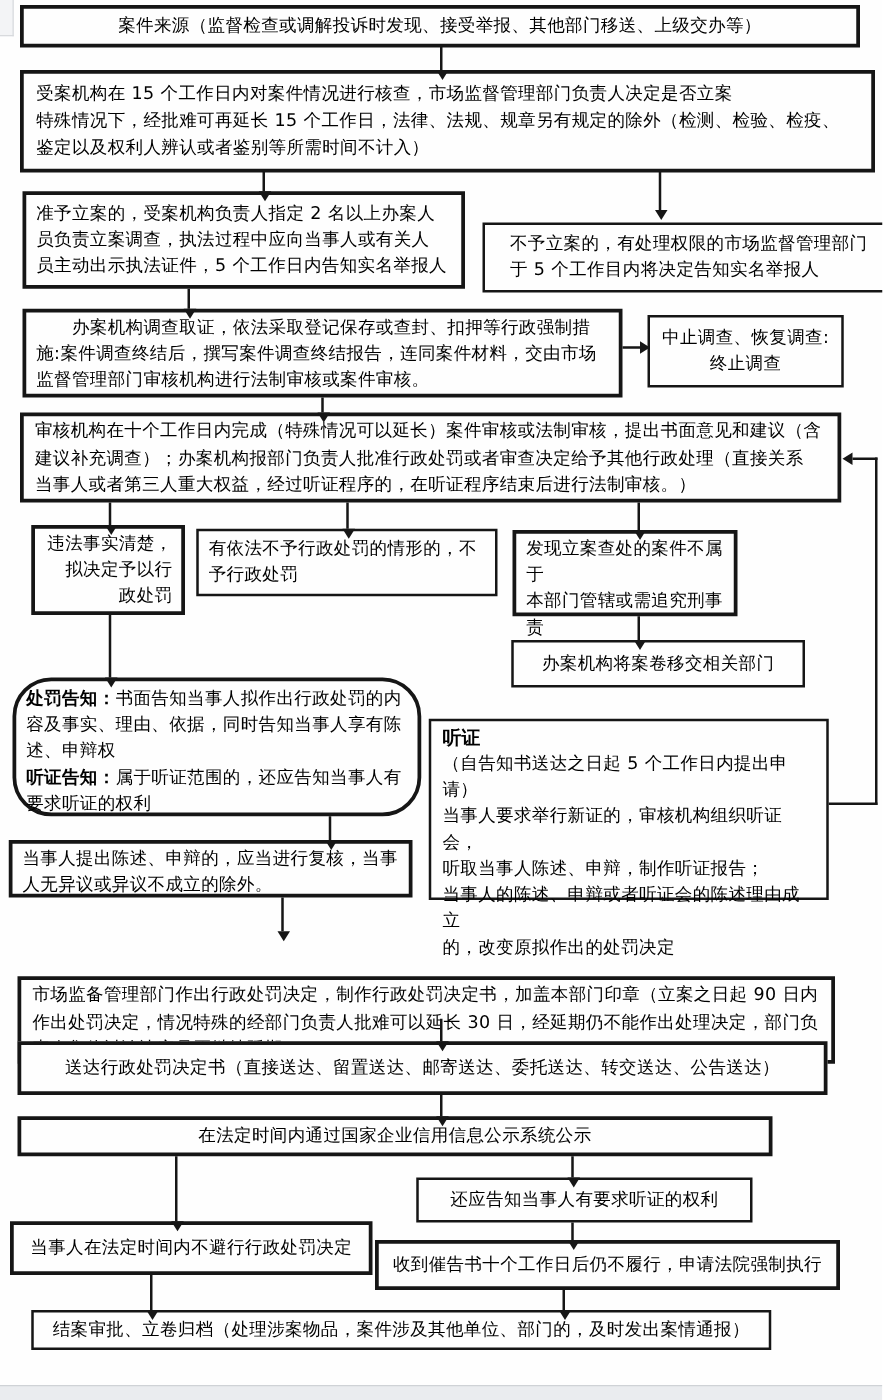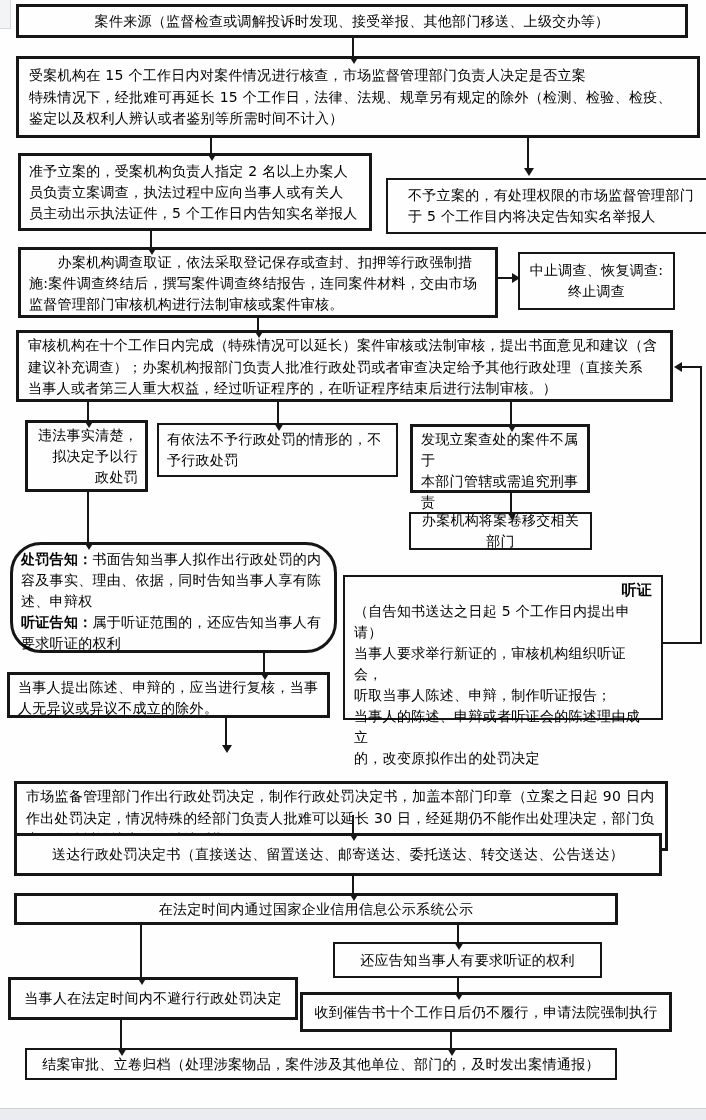--- a/index.html
+++ b/index.html
@@ -18,21 +18,21 @@
     box-sizing:border-box;
     font-size:14px;
     line-height:1.5;
     padding:3px 8px;
     white-space:pre-wrap;
     letter-spacing:0.3px;
   }
   .heavy{border-width:3px;}
   .center{display:flex;align-items:center;justify-content:center;text-align:center;}
   .b{font-weight:bold;}
-  .hearing-title{font-weight:bold;text-align:right;font-size:15px;line-height:1.3;}
+  .hearing-title{font-weight:bold;text-align:left;font-size:15px;line-height:1.3;}
   .hearing-body{white-space:pre-wrap;}
   
   .va{position:absolute;width:0;border-left:2px solid #161616;}
   .va::after{
     content:"";position:absolute;bottom:-8px;left:-5.5px;
     border:5px solid transparent;border-top:8px solid #161616;border-bottom:none;
   }
   
   .ha-r{position:absolute;height:0;border-top:2px solid #161616;}
   .ha-r::after{
@@ -86,21 +86,21 @@
 当事人或者第三人重大权益，经过听证程序的，在听证程序结束后进行法制审核。）</div>
 
   <div class="node heavy" style="left:25px;top:420px;width:123px;height:72px;padding:2px 7px;text-align:right;">违法事实清楚，
 拟决定予以行
 政处罚</div>
   <div class="node" style="left:157px;top:423px;width:241px;height:54px;padding:4px 8px;">有依法不予行政处罚的情形的，不
 予行政处罚</div>
   <div class="node heavy" style="left:410px;top:424px;width:180px;height:69px;padding:2px 8px;">发现立案查处的案件不属于
 本部门管辖或需追究刑事责
 任的，决定移送相关部门</div>
-  <div class="node center" style="left:409px;top:512px;width:183px;height:38px;">办案机构将案卷移交相关部门</div>
+  <div class="node center" style="left:409px;top:512px;width:235px;height:38px;">办案机构将案卷移交相关部门</div>
 
   <div class="node heavy" style="left:10px;top:542px;width:327px;height:111px;padding:4px 8px;white-space:normal;border-radius:31px;">
     <div><span class="b">处罚告知：</span><span>书面告知当事人拟作出行政处罚的内容及事实、理由、依据，同时告知当事人享有陈述、申辩权</span></div>
     <div><span class="b">听证告知：</span><span>属于听证范围的，还应告知当事人有要求听证的权利</span></div>
   </div>
 
   <div class="node" style="left:343px;top:575px;width:320px;height:145px;padding:4px 9px;white-space:normal;">
     <div class="hearing-title">听证</div>
     <div class="hearing-body">（自告知书送达之日起 5 个工作日内提出申请）
 当事人要求举行新证的，审核机构组织听证会，

